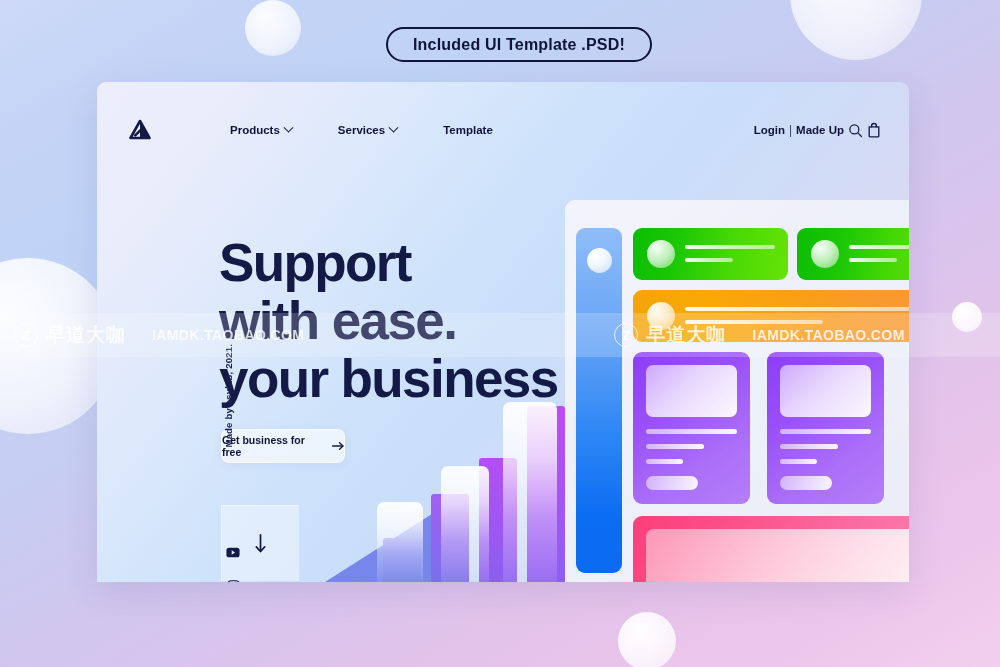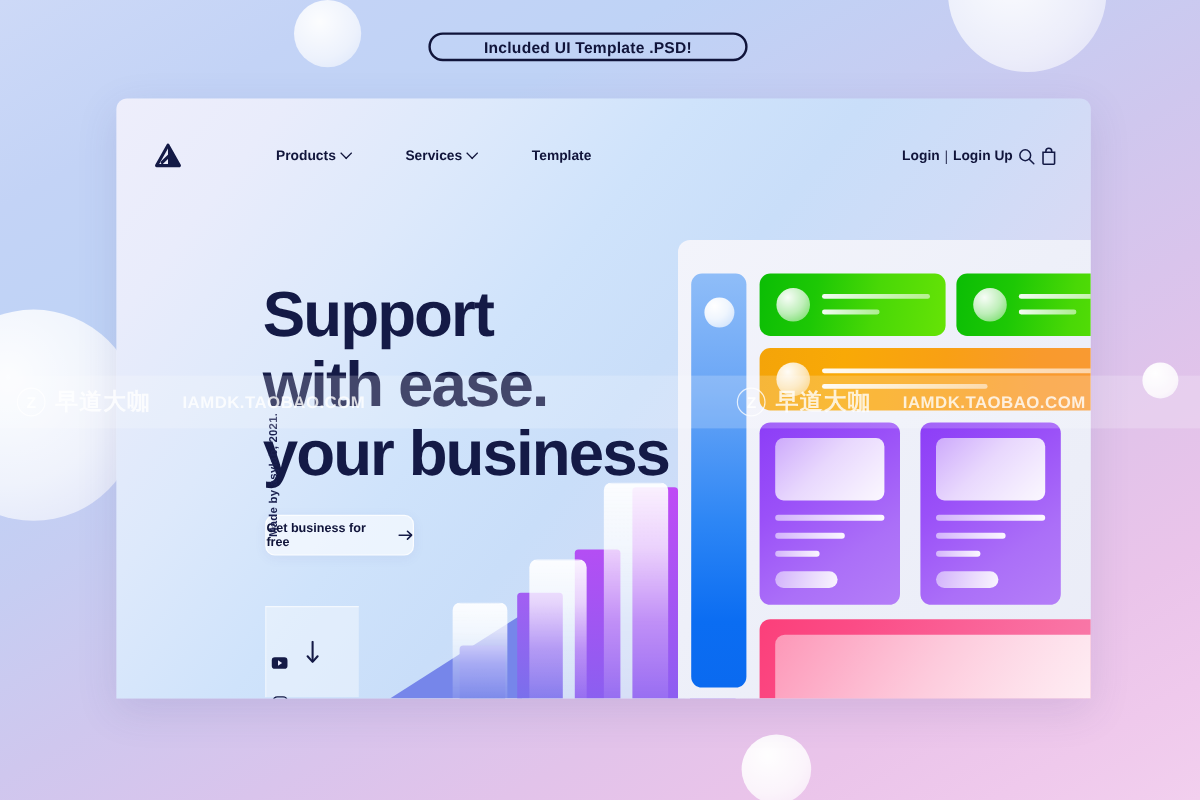--- a/index.html
+++ b/index.html
@@ -52,26 +52,26 @@
     background: radial-gradient(circle at 36% 30%, #ffffff 0%, rgba(255,255,255,0.82) 65%, rgba(255,255,255,0.55) 100%);
   }
   .blob-bottom {
     left: 618px; top: 612px; width: 58px; height: 58px;
     background: radial-gradient(circle at 38% 30%, rgba(255,255,255,0.98) 0%, rgba(255,255,255,0.82) 58%, rgba(255,255,255,0.55) 100%);
   }
 
   
   .psd-badge {
     position: absolute;
-    left: 357px; top: 27px;
-    width: 266px; height: 24px;
+    left: 386px; top: 27px;
+    width: 266px; height: 35px;
     border: 2.5px solid #10143a;
     border-radius: 18px;
     display: flex; align-items: center; justify-content: center;
-    font-size: 13px;
+    font-size: 16px;
     font-weight: bold;
     letter-spacing: 0.2px;
     color: #10143a;
     background: transparent;
     z-index: 40;
   }
 
   
   .site-card {
     position: absolute;
@@ -421,21 +421,21 @@
           <i class="chev"></i>
         </div>
         <div class="nav-link">
           <span>Template</span>
         </div>
       </div>
 
       <div class="nav-right">
         <span class="nav-auth">Login</span>
         <span class="nav-sep">|</span>
-        <span class="nav-auth">Login Up</span>
+        <span class="nav-auth">Made Up</span>
         <span class="icon-btn">
           <svg width="15" height="15" viewBox="0 0 20 20">
             <circle cx="8.5" cy="8.5" r="6" fill="none" stroke="#141a46" stroke-width="1.7"></circle>
             <path d="M13.2 13.2 L18 18" stroke="#141a46" stroke-width="1.7" stroke-linecap="round"></path>
           </svg>
         </span>
         <span class="icon-btn">
           <svg width="14" height="16" viewBox="0 0 16 18">
             <path d="M2.5 5.5 h11 v10.5 a0.8 0.8 0 0 1 -0.8 0.8 h-9.4 a0.8 0.8 0 0 1 -0.8 -0.8 Z" fill="none" stroke="#141a46" stroke-width="1.5"></path>
             <path d="M5.2 6.2 V4.4 a2.8 2.8 0 0 1 5.6 0 V6.2" fill="none" stroke="#141a46" stroke-width="1.5"></path>

